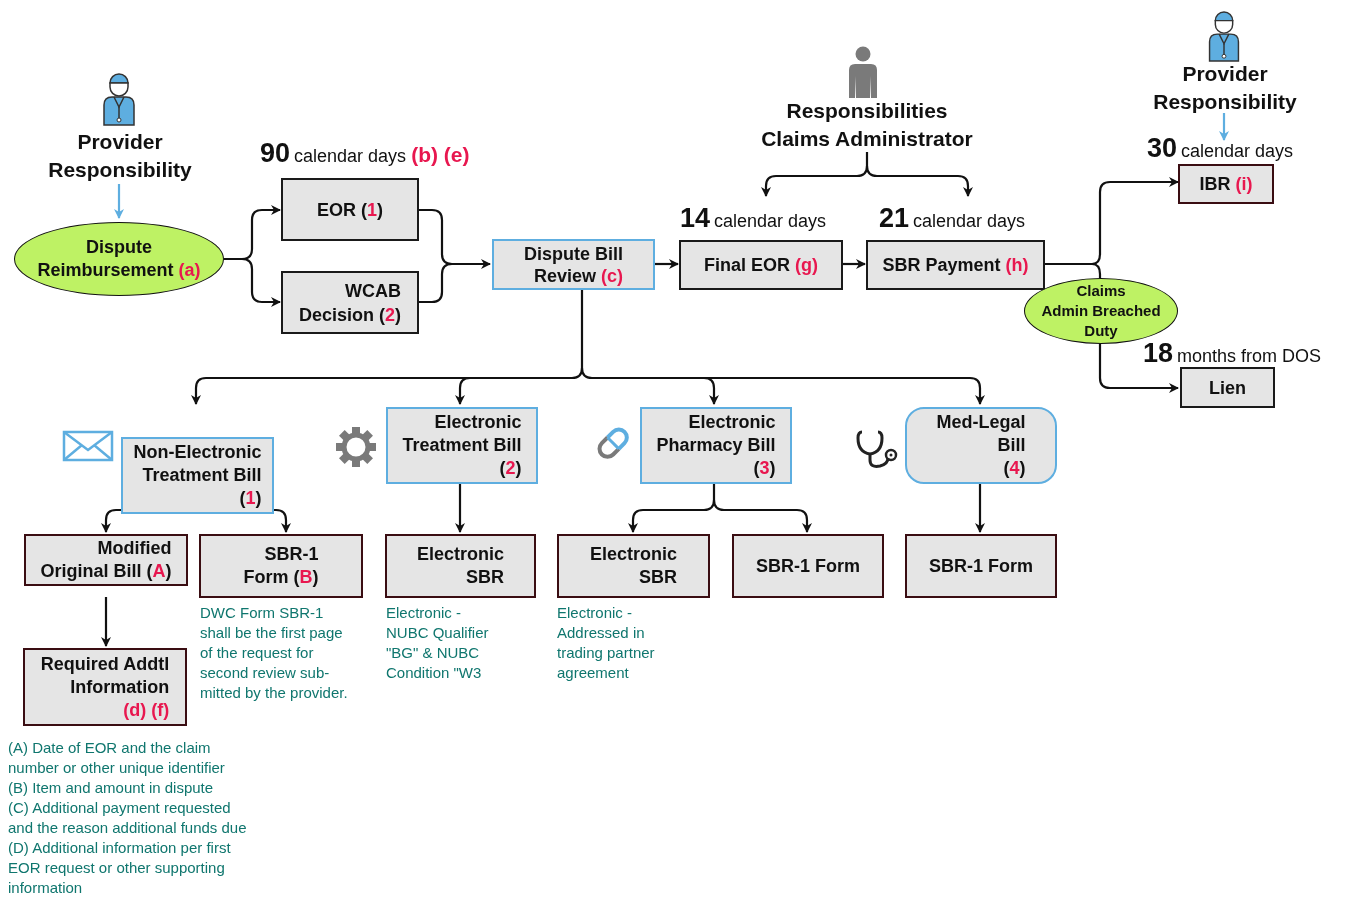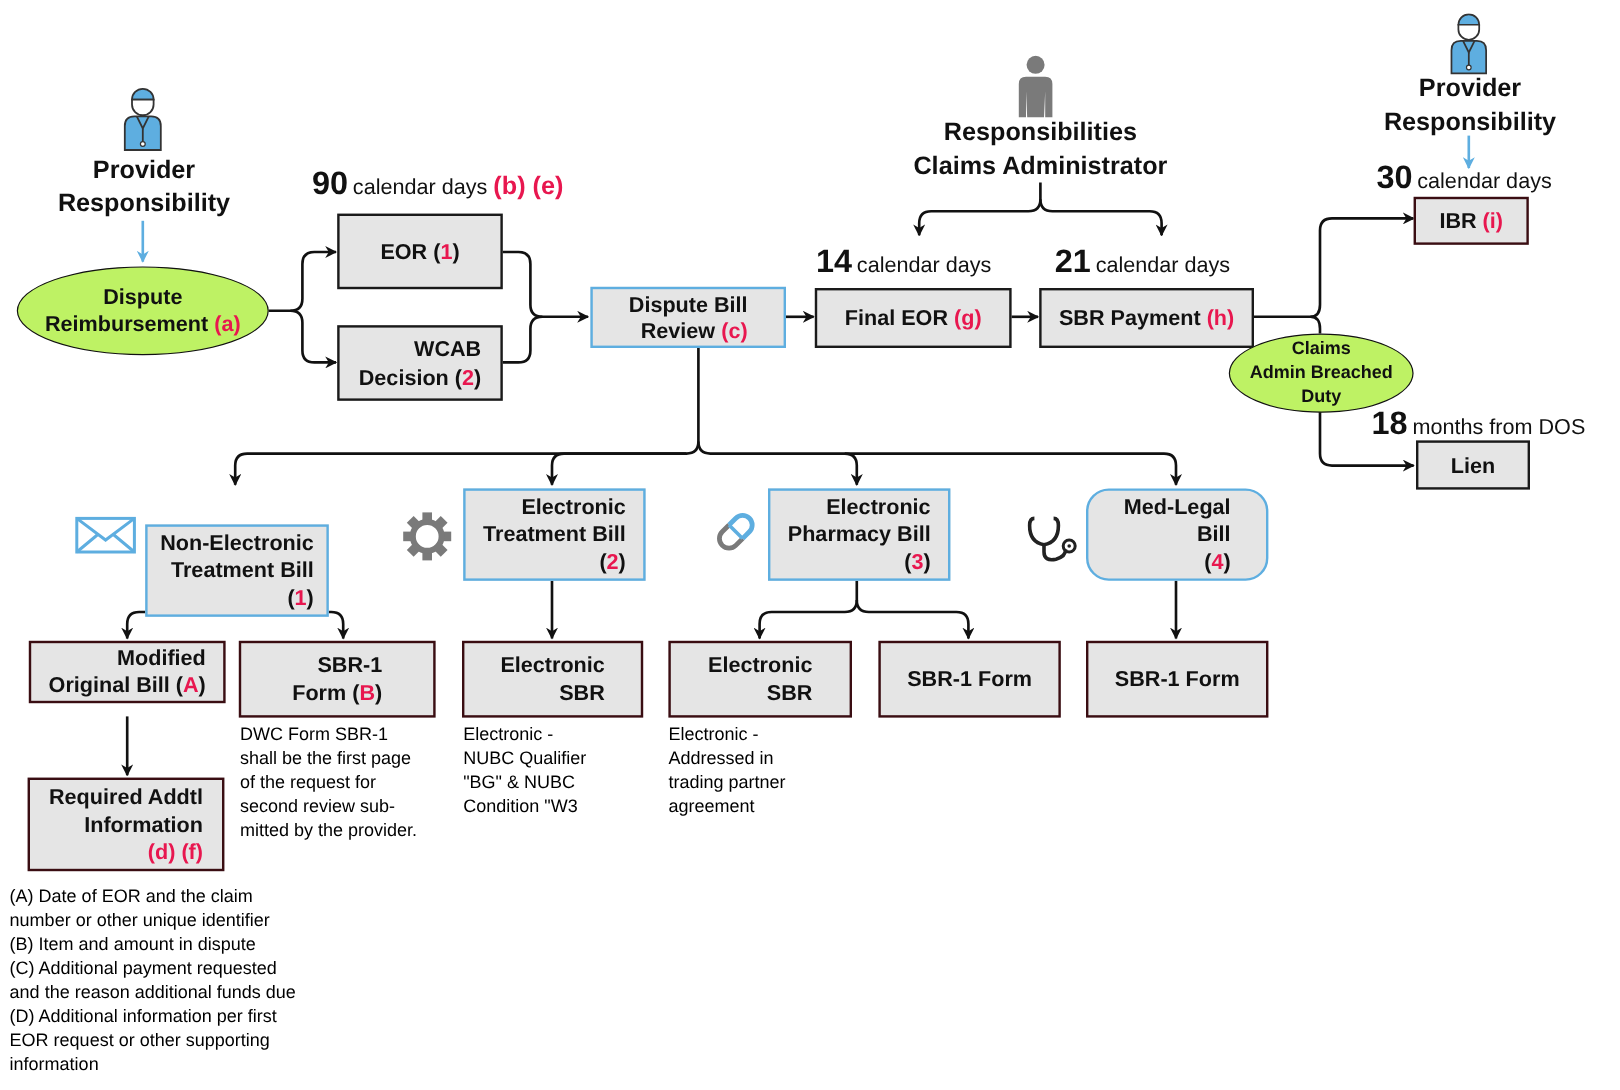--- a/index.html
+++ b/index.html
@@ -8,21 +8,21 @@
   .node { position: absolute; box-sizing: border-box; background: #e5e5e5;
           display: flex; align-items: center; justify-content: center; text-align: right;
           font-weight: bold; font-size: 18px; line-height: 24px; }
   .blk { border: 2px solid #1a1a1a; }
   .blue { border: 2px solid #5eaee0; }
   .maroon { border: 2px solid #3a0d12; }
   .red { color: #e8174f; }
   .heading { position: absolute; font-weight: bold; font-size: 21px; line-height: 28px; text-align: center; }
   .days { position: absolute; font-size: 18px; white-space: nowrap; }
   .days .num { font-weight: bold; font-size: 27px; margin-right: 4px; }
-  .note { position: absolute; font-size: 15px; line-height: 20px; color: #000000; }
+  .note { position: absolute; font-size: 15px; line-height: 20px; color: #0f766e; }
   .ellipse { position: absolute; box-sizing: border-box; border: 1.5px solid #111; border-radius: 50%;
              background: #bef264; display: flex; align-items: center; justify-content: center;
              text-align: center; font-weight: bold; }
   svg.wires { position: absolute; left: 0; top: 0; }
   .icon { position: absolute; }
 </style>
 </head>
 <body>
 
 <svg class="wires" width="1350" height="908">

